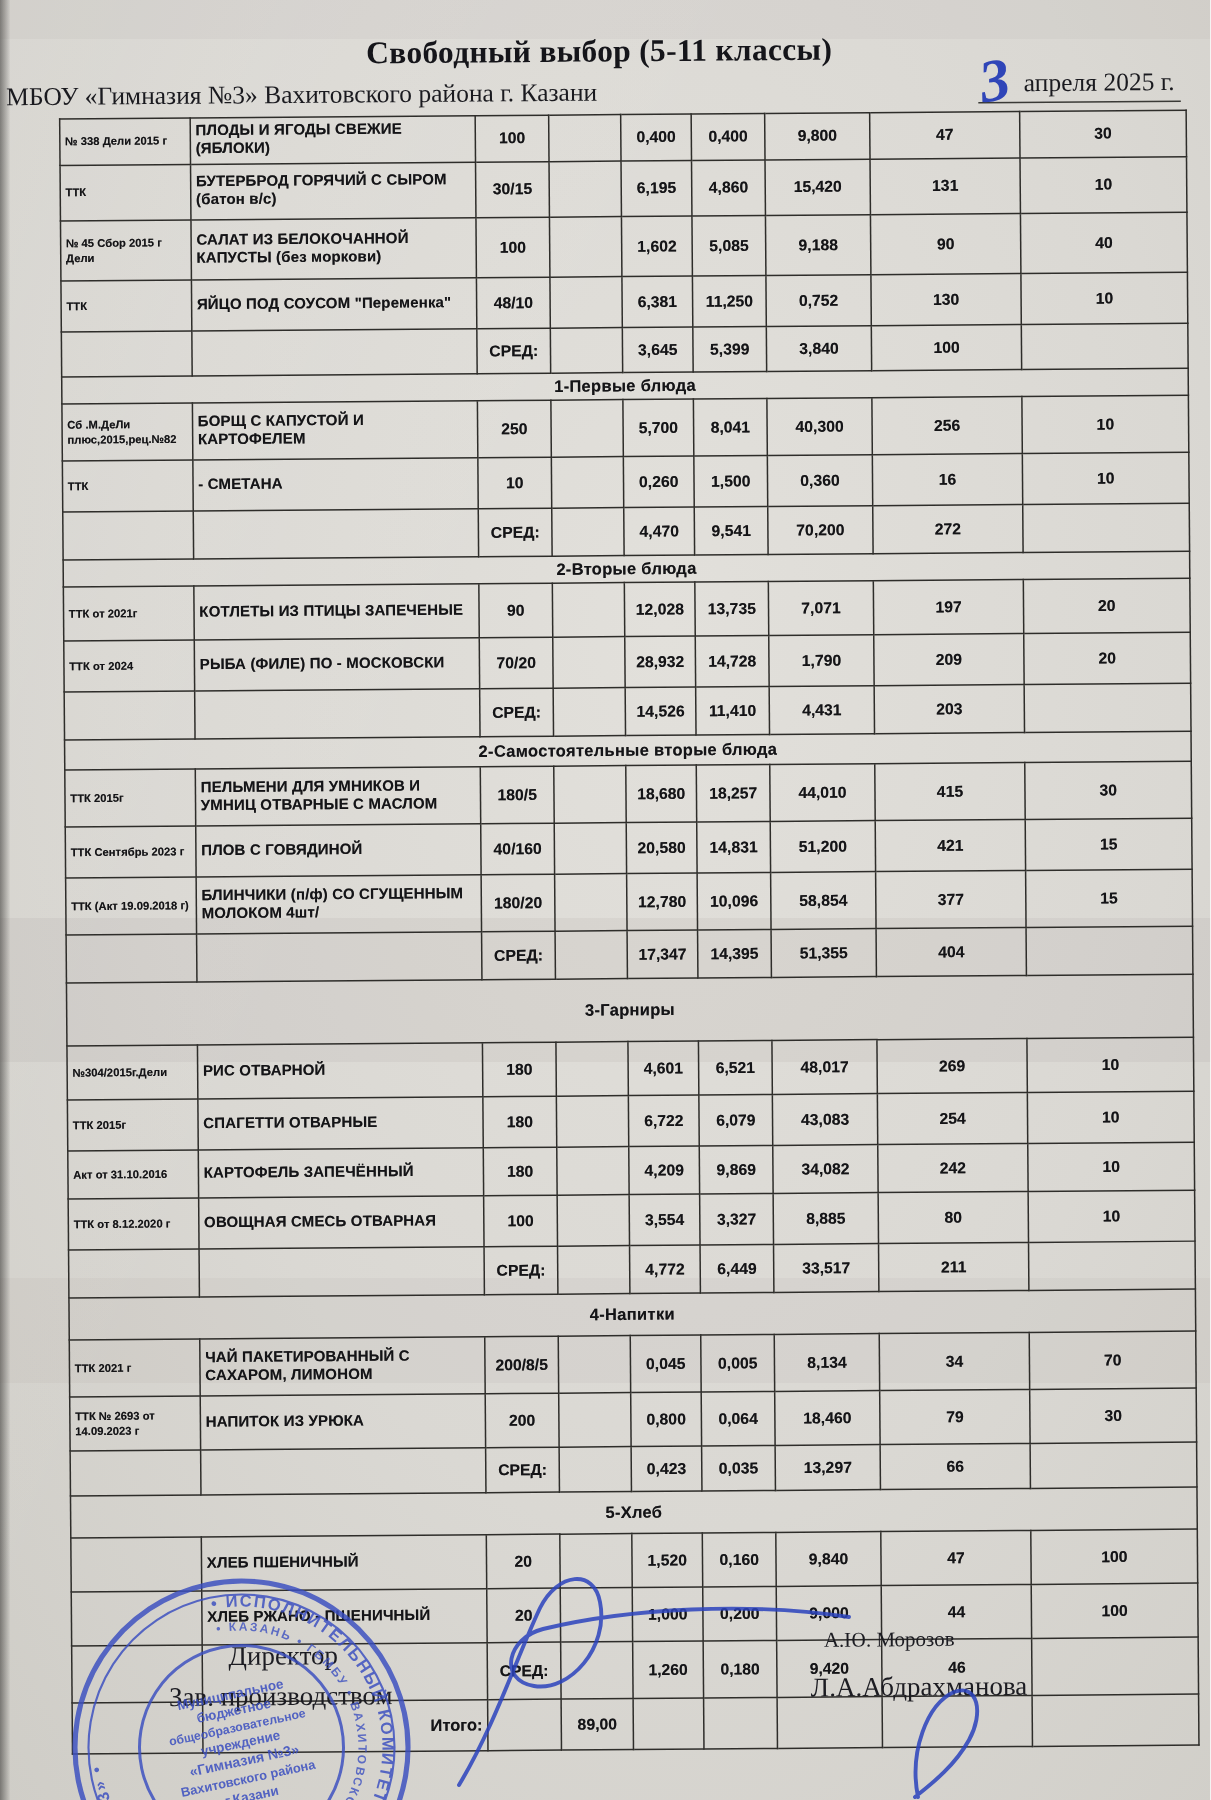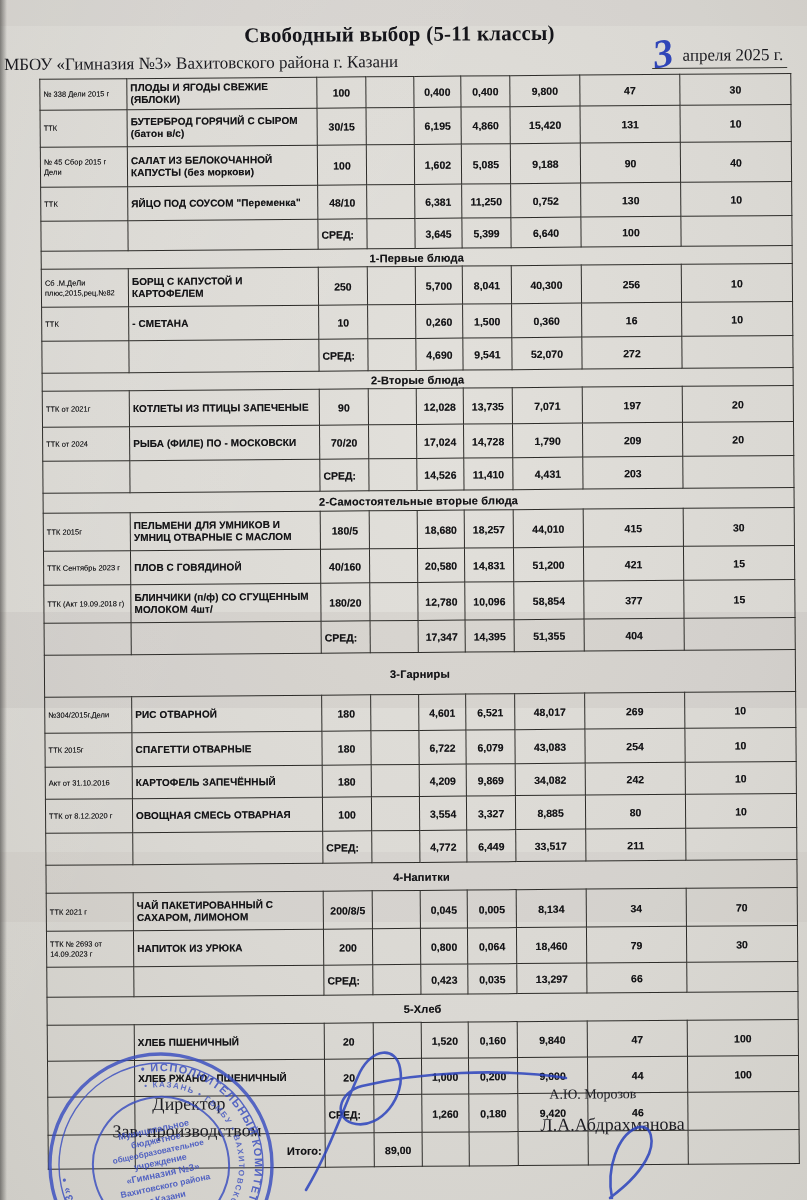--- a/index.html
+++ b/index.html
@@ -31,24 +31,24 @@
     border-bottom:1.6px solid #3a3a36;padding:0 4px 2px 0;white-space:nowrap;}
   .date-day{display:inline-block;font-family:"Liberation Serif", serif;font-style:italic;
     font-weight:700;font-size:40px;line-height:.5;color:#2f45b8;
     transform:rotate(-9deg) translateY(6px);margin-right:10px;}
 
   table.menu{position:absolute;left:43px;top:76px;width:751px;
     border-collapse:collapse;table-layout:fixed;color:#141417;}
   table.menu td{border:1.6px solid #2e2d2a;vertical-align:middle;
     padding:1px 3px;overflow:hidden;
     text-shadow:0 0 .4px rgba(20,20,20,.55);}
-  td.c-ref{font-size:7.5px;font-weight:400;line-height:1.3;padding-left:4px;margin-left:47px;}
+  td.c-ref{font-size:7.5px;font-weight:700;line-height:1.3;padding-left:4px;margin-left:47px;}
   td.c-dish{font-size:10px;font-weight:600;line-height:1.18;padding-left:4px;letter-spacing:.1px;}
   td.c-num{font-size:10.5px;font-weight:600;text-align:center;}
-  td.c-avg{font-weight:700;font-size:10.5px;margin-top:44px;}
+  td.c-avg{font-weight:700;font-size:10.5px;text-align:center;margin-top:44px;}
   td.c-section{text-align:center;font-weight:700;font-size:11px;letter-spacing:.2px;}
   td.c-section-tall{vertical-align:middle;}
   td.c-total-label{font-weight:700;font-size:11px;text-align:right;padding-right:6px;}
 
   .sig-text{position:absolute;font-family:"Liberation Serif", serif;color:#1c1c22;white-space:nowrap;}
   .sig-dir-label{left:148px;top:1092px;font-size:18px;}
   .sig-man-label{left:108px;top:1119px;font-size:18px;}
   .sig-dir-name{left:545px;top:1088px;font-size:14px;}
   .sig-man-name{left:536px;top:1116px;font-size:18px;}
 
@@ -130,21 +130,21 @@
           <td class="c-num">130</td>
           <td class="c-num">10</td>
         </tr>
         <tr style="height:30px">
           <td class="c-ref"></td>
           <td class="c-dish"></td>
           <td class="c-avg">СРЕД:</td>
           <td class="c-num"></td>
           <td class="c-num">3,645</td>
           <td class="c-num">5,399</td>
-          <td class="c-num">6,640</td>
+          <td class="c-num">3,840</td>
           <td class="c-num">100</td>
           <td class="c-num"></td>
         </tr>
         <tr style="height:18px">
           <td class="c-section" colspan="9">1-Первые блюда</td>
         </tr>
         <tr style="height:38px">
           <td class="c-ref">Сб .М.ДеЛи плюс,2015,рец.№82</td>
           <td class="c-dish">БОРЩ С КАПУСТОЙ И КАРТОФЕЛЕМ</td>
           <td class="c-num">250</td>
@@ -164,23 +164,23 @@
           <td class="c-num">1,500</td>
           <td class="c-num">0,360</td>
           <td class="c-num">16</td>
           <td class="c-num">10</td>
         </tr>
         <tr style="height:32px">
           <td class="c-ref"></td>
           <td class="c-dish"></td>
           <td class="c-avg">СРЕД:</td>
           <td class="c-num"></td>
-          <td class="c-num">4,690</td>
+          <td class="c-num">4,470</td>
           <td class="c-num">9,541</td>
-          <td class="c-num">52,070</td>
+          <td class="c-num">70,200</td>
           <td class="c-num">272</td>
           <td class="c-num"></td>
         </tr>
         <tr style="height:18px">
           <td class="c-section" colspan="9">2-Вторые блюда</td>
         </tr>
         <tr style="height:36px">
           <td class="c-ref">ТТК от 2021г</td>
           <td class="c-dish">КОТЛЕТЫ ИЗ ПТИЦЫ ЗАПЕЧЕНЫЕ</td>
           <td class="c-num">90</td>
@@ -189,21 +189,21 @@
           <td class="c-num">13,735</td>
           <td class="c-num">7,071</td>
           <td class="c-num">197</td>
           <td class="c-num">20</td>
         </tr>
         <tr style="height:34px">
           <td class="c-ref">ТТК от 2024</td>
           <td class="c-dish">РЫБА (ФИЛЕ) ПО - МОСКОВСКИ</td>
           <td class="c-num">70/20</td>
           <td class="c-num"></td>
-          <td class="c-num">17,024</td>
+          <td class="c-num">28,932</td>
           <td class="c-num">14,728</td>
           <td class="c-num">1,790</td>
           <td class="c-num">209</td>
           <td class="c-num">20</td>
         </tr>
         <tr style="height:32px">
           <td class="c-ref"></td>
           <td class="c-dish"></td>
           <td class="c-avg">СРЕД:</td>
           <td class="c-num"></td>

